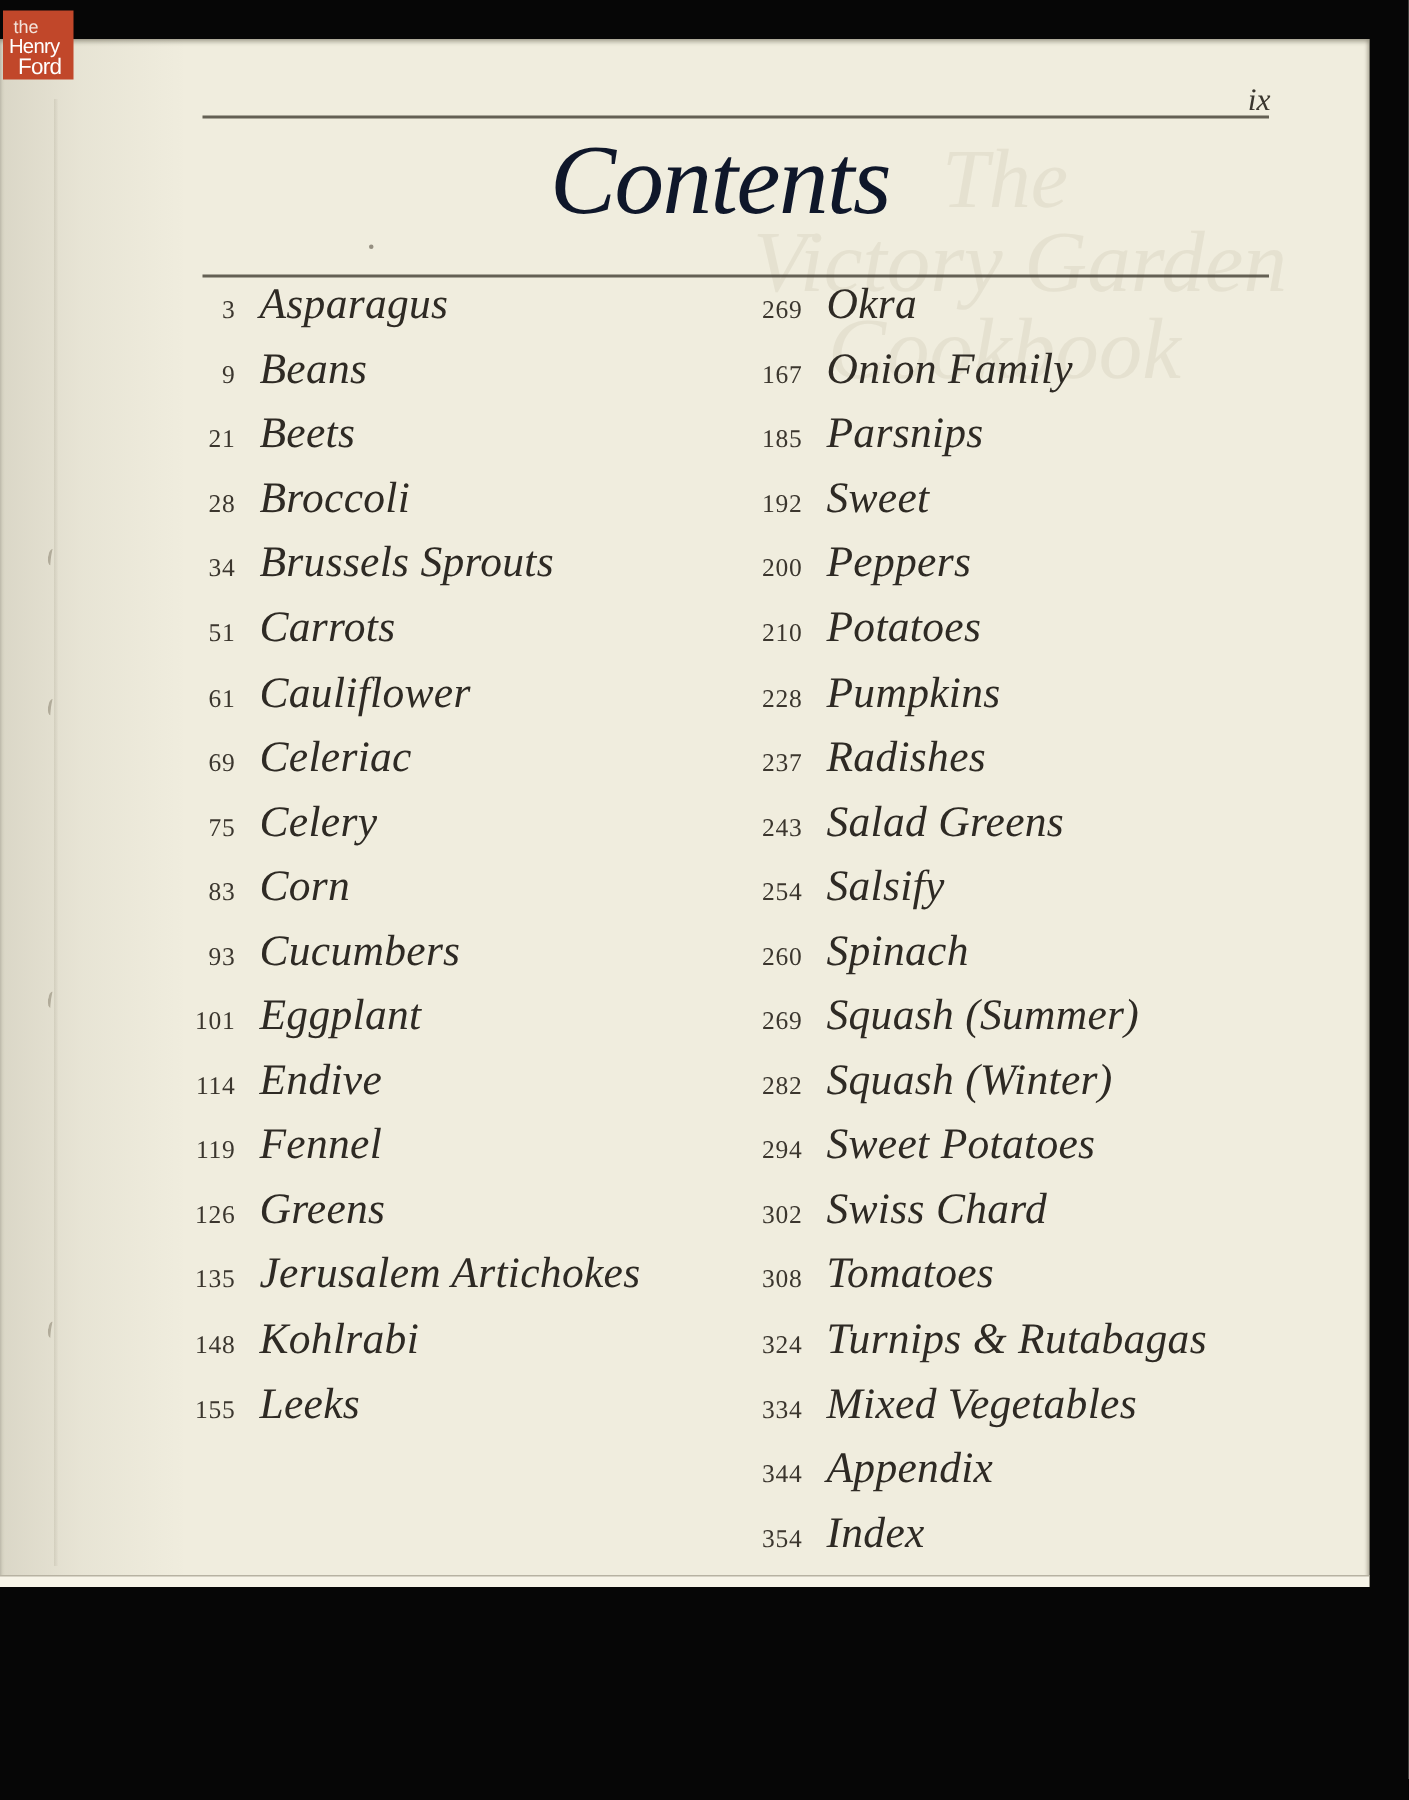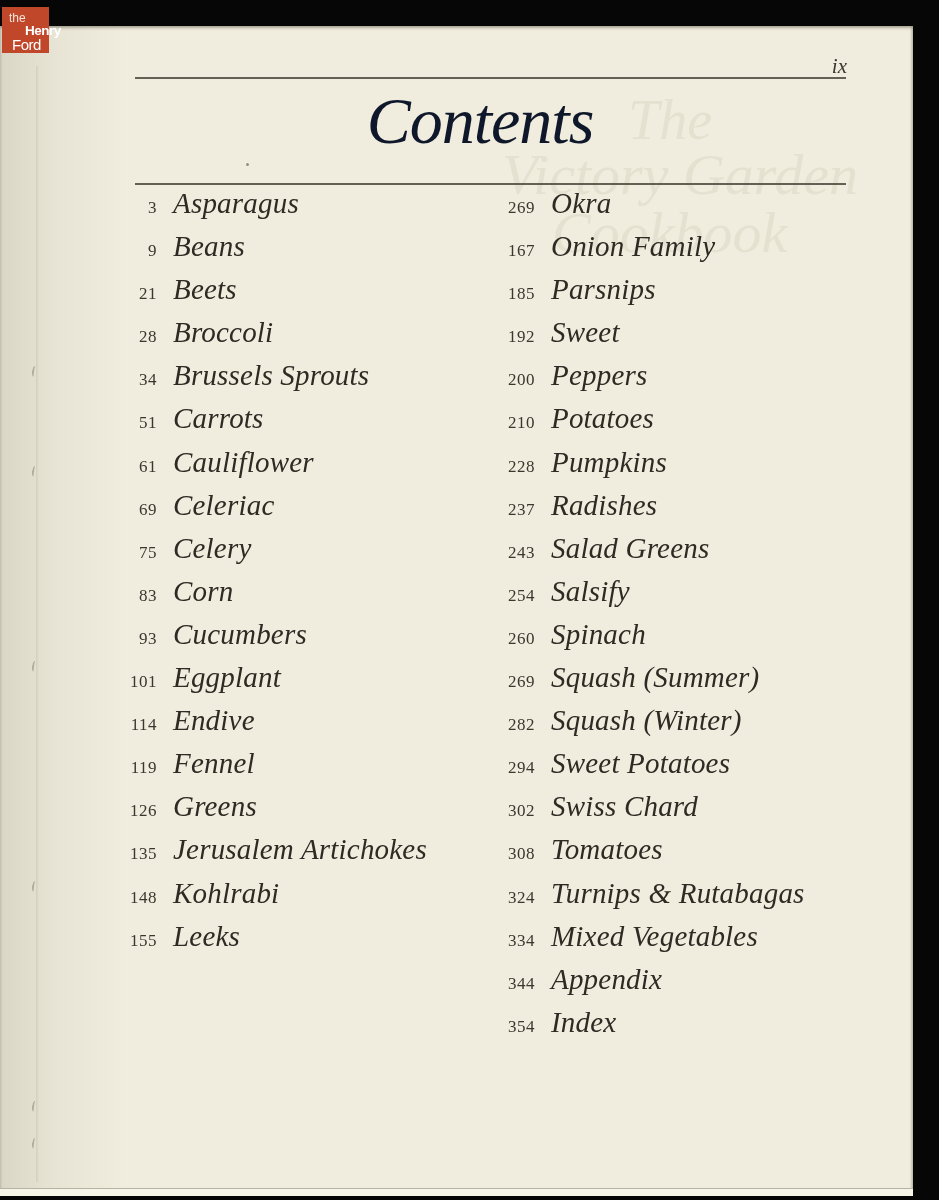--- a/index.html
+++ b/index.html
@@ -1,39 +1,39 @@
 <!DOCTYPE html>
 <html><head>
 <meta charset="utf-8">
 <style>
   html,body{margin:0;padding:0;}
   body{background:#060606;font-family:"Liberation Serif","DejaVu Serif",serif;}
   .screen{position:relative;width:939px;height:1200px;background:#060606;overflow:hidden;}
 
   
   .page{
-    position:absolute;left:0;top:26px;width:913px;height:1170px;
+    position:absolute;left:0;top:26px;width:913px;height:1032px;
     background:#f0edde;overflow:hidden;
     box-shadow:inset 0 2px 3px rgba(90,86,70,.45), inset -2px 0 2px rgba(120,115,95,.25);
   }
   .page::before{ 
     content:"";position:absolute;left:0;top:0;bottom:0;width:130px;
     background:linear-gradient(to right, rgba(70,62,40,.13), rgba(70,62,40,.05) 55px, rgba(70,62,40,0) 125px);
     pointer-events:none;
   }
   .page::after{ 
     content:"";position:absolute;left:0;bottom:0;width:100%;height:7px;
     background:#f7f4e8;border-top:1px solid #b7b2a2;
   }
 
   
   .logo{position:absolute;left:2px;top:7px;width:47px;height:46px;background:#c1472a;z-index:20;
         font-family:"Liberation Sans","DejaVu Sans",sans-serif;color:#fff;}
   .logo .l-the{position:absolute;left:7px;top:4px;font-size:12px;font-weight:400;color:#f3e3da;letter-spacing:0;}
-  .logo .l-henry{position:absolute;left:23px;top:16px;font-size:13.5px;font-weight:700;letter-spacing:-.5px;}
+  .logo .l-henry{position:absolute;left:4px;top:16px;font-size:13.5px;font-weight:400;letter-spacing:-.5px;}
   .logo .l-ford{position:absolute;left:10px;top:29px;font-size:15px;font-weight:400;letter-spacing:-.5px;}
 
   
   .folio{position:absolute;top:28px;right:66px;font-style:italic;font-size:21px;color:#3a362e;z-index:3;}
 
   
   .rule{position:absolute;left:135px;width:711px;height:2px;background:#4b463c;opacity:.85;z-index:2;}
   .rule.top{top:51px;}
   .rule.mid{top:157px;}
 

